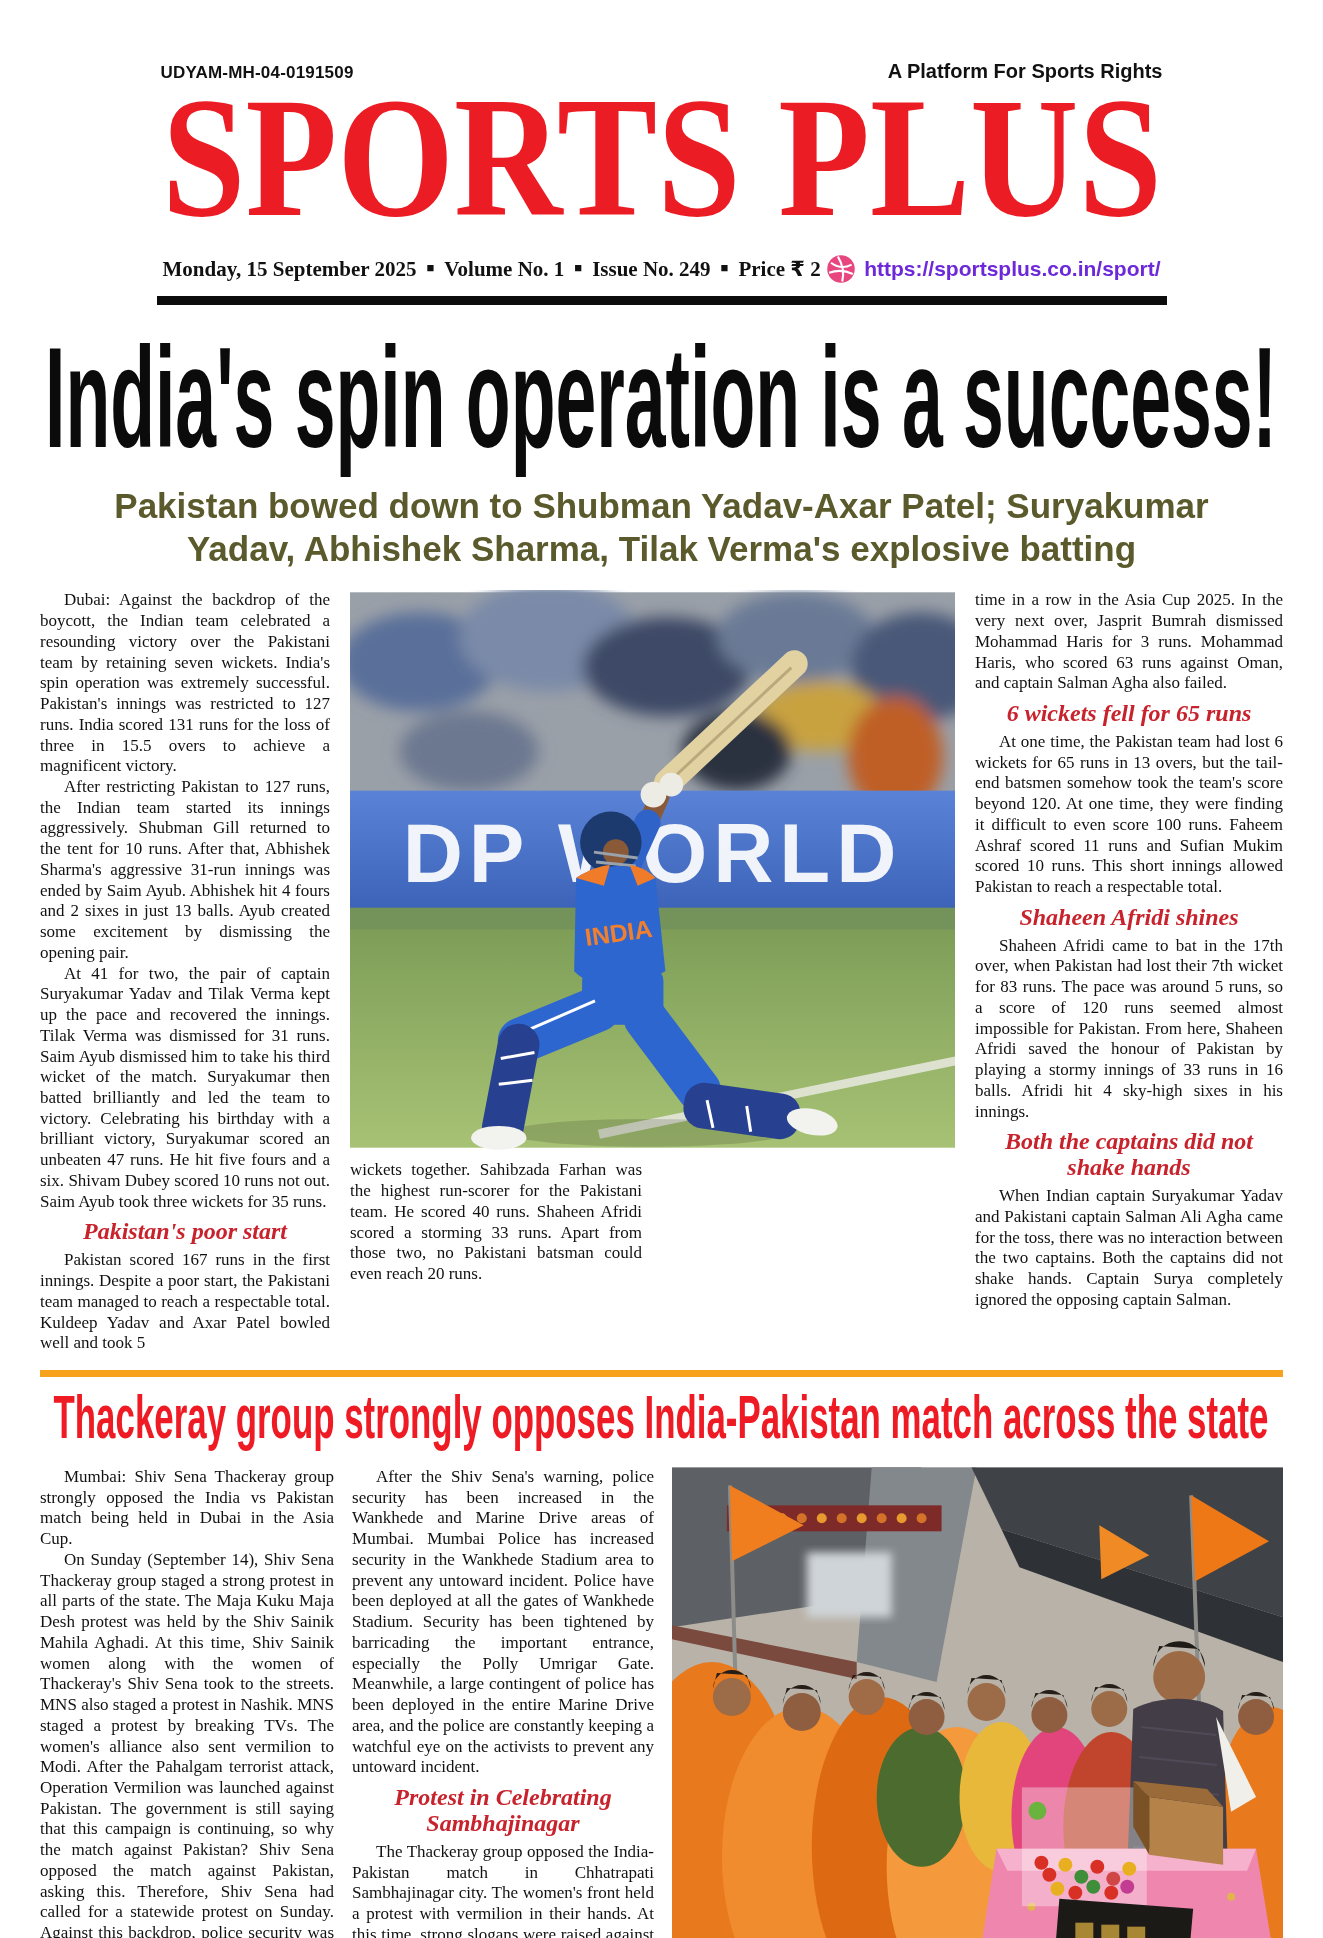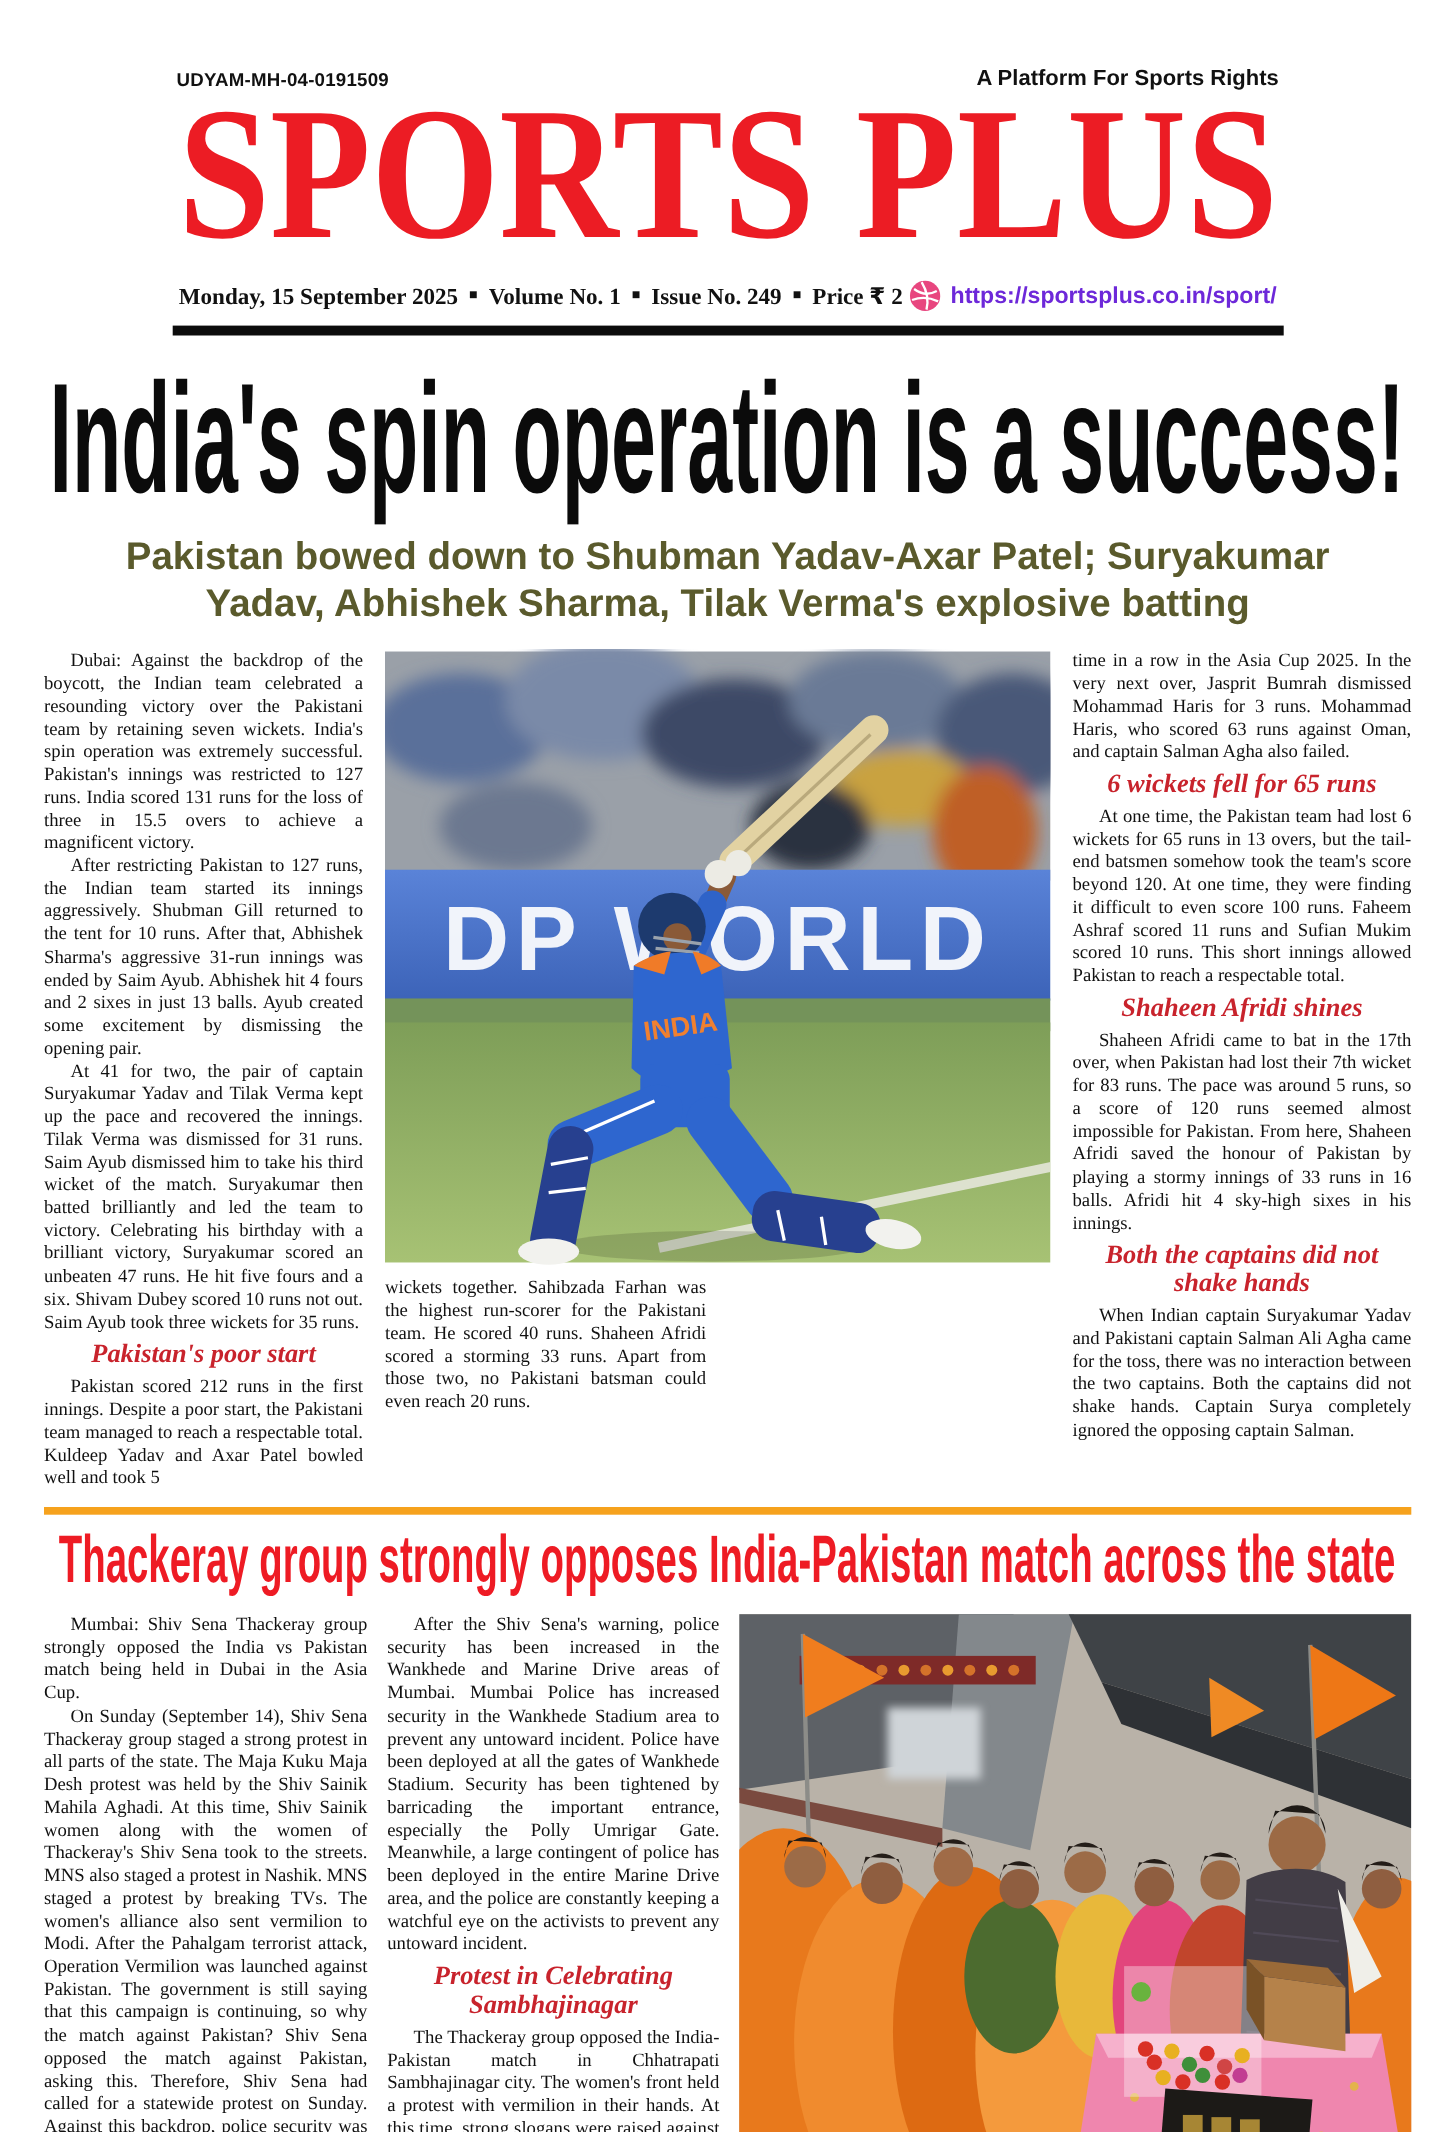--- a/index.html
+++ b/index.html
@@ -90,21 +90,21 @@
     <span>Yadav, Abhishek Sharma, Tilak Verma's explosive batting</span>
   </div>
 
   <div class="cols">
 
     <div class="col col-left">
       <p>Dubai: Against the backdrop of the boycott, the Indian team celebrated a resounding victory over the Pakistani team by retaining seven wickets. India's spin operation was extremely successful. Pakistan's innings was restricted to 127 runs. India scored 131 runs for the loss of three in 15.5 overs to achieve a magnificent victory.</p>
       <p>After restricting Pakistan to 127 runs, the Indian team started its innings aggressively. Shubman Gill returned to the tent for 10 runs. After that, Abhishek Sharma's aggressive 31-run innings was ended by Saim Ayub. Abhishek hit 4 fours and 2 sixes in just 13 balls. Ayub created some excitement by dismissing the opening pair.</p>
       <p>At 41 for two, the pair of captain Suryakumar Yadav and Tilak Verma kept up the pace and recovered the innings. Tilak Verma was dismissed for 31 runs. Saim Ayub dismissed him to take his third wicket of the match. Suryakumar then batted brilliantly and led the team to victory. Celebrating his birthday with a brilliant victory, Suryakumar scored an unbeaten 47 runs. He hit five fours and a six. Shivam Dubey scored 10 runs not out. Saim Ayub took three wickets for 35 runs.</p>
       <div class="crosshead">Pakistan's poor start</div>
-      <p>Pakistan scored 212 runs in the first innings. Despite a poor start, the Pakistani team managed to reach a respectable total. Kuldeep Yadav and Axar Patel bowled well and took 5</p>
+      <p>Pakistan scored 167 runs in the first innings. Despite a poor start, the Pakistani team managed to reach a respectable total. Kuldeep Yadav and Axar Patel bowled well and took 5</p>
     </div>
 
     <div class="col col-center">
 
       <svg class="photo" width="605" height="560" viewBox="0 0 610 560">
         <defs>
           <filter id="blur8">
               <feGaussianBlur stdDeviation="8"></feGaussianBlur>
             </filter>
           <linearGradient id="gBoard" x1="0" y1="0" x2="0" y2="1">

